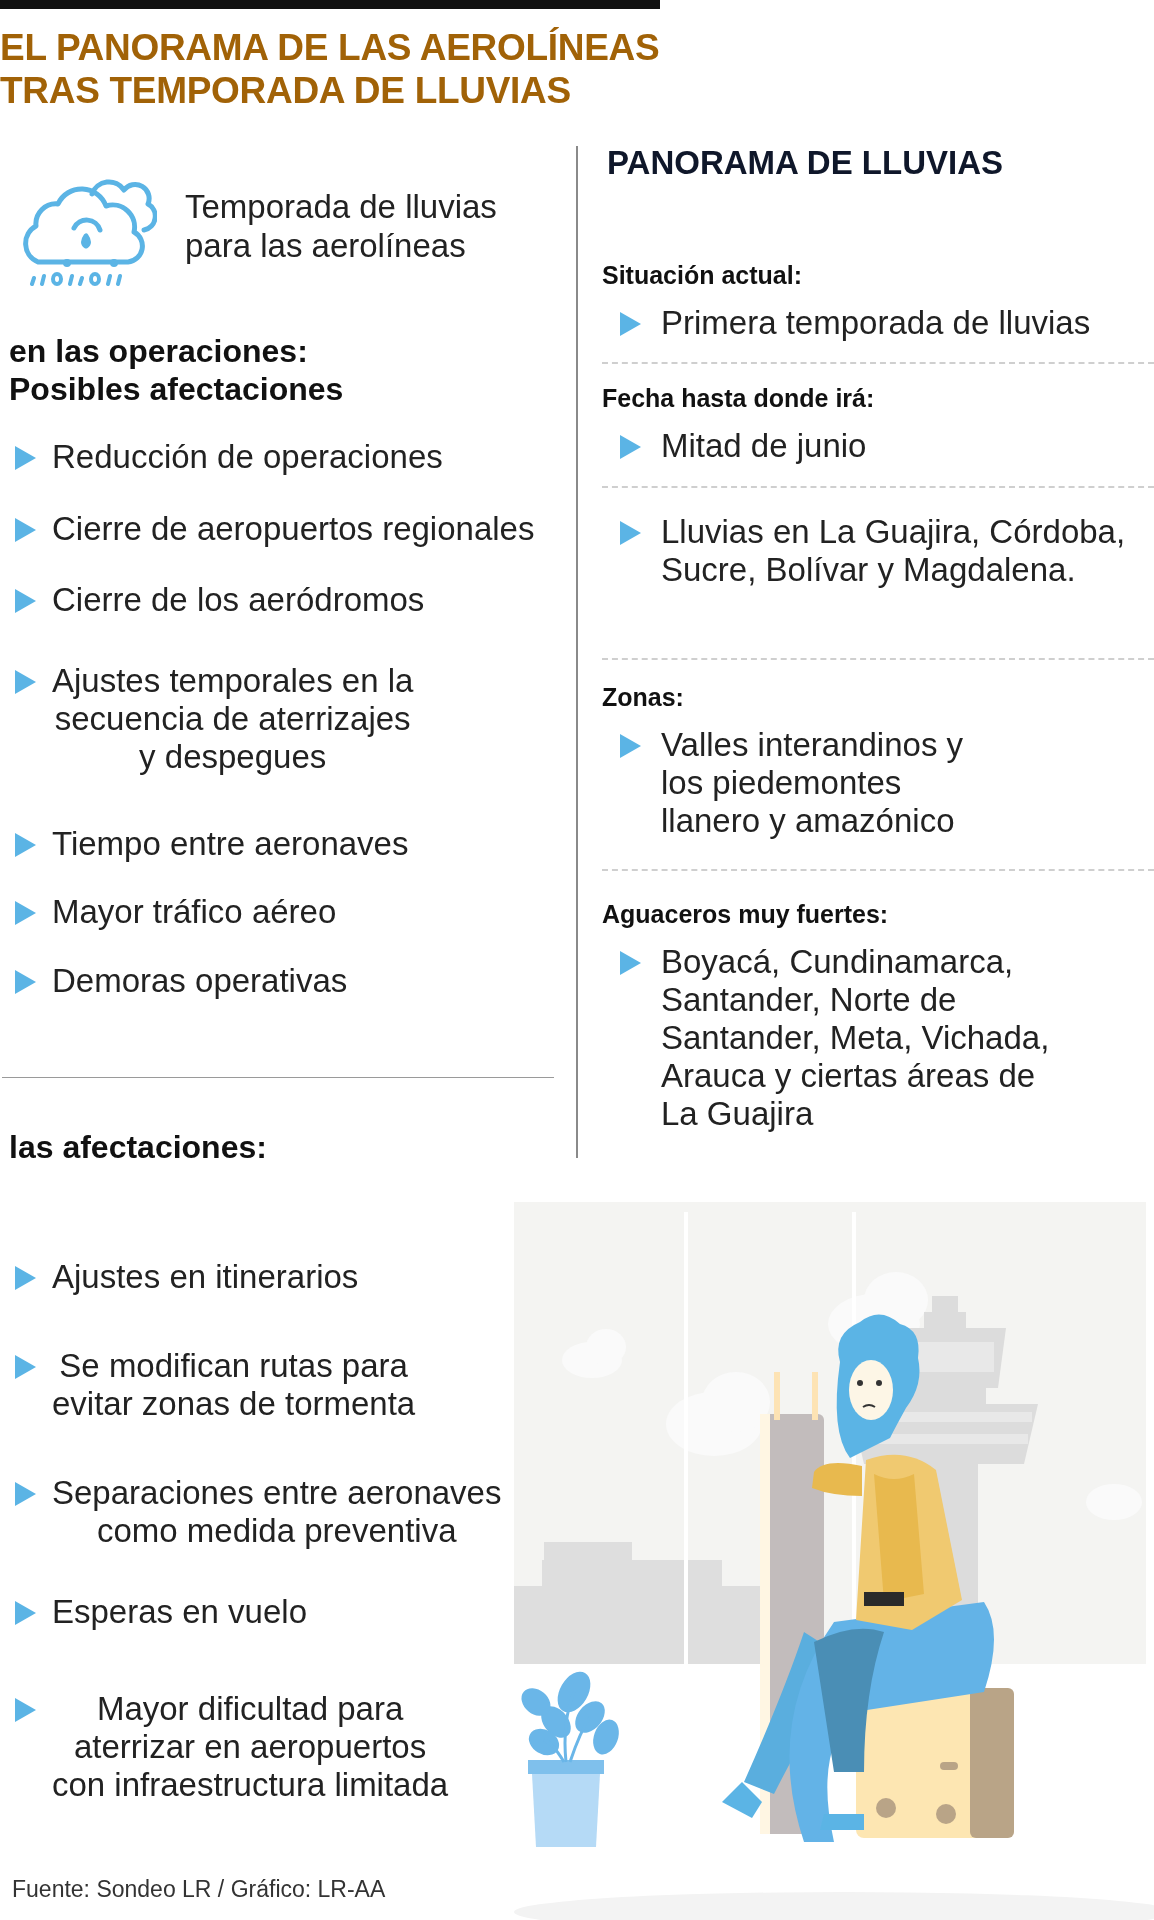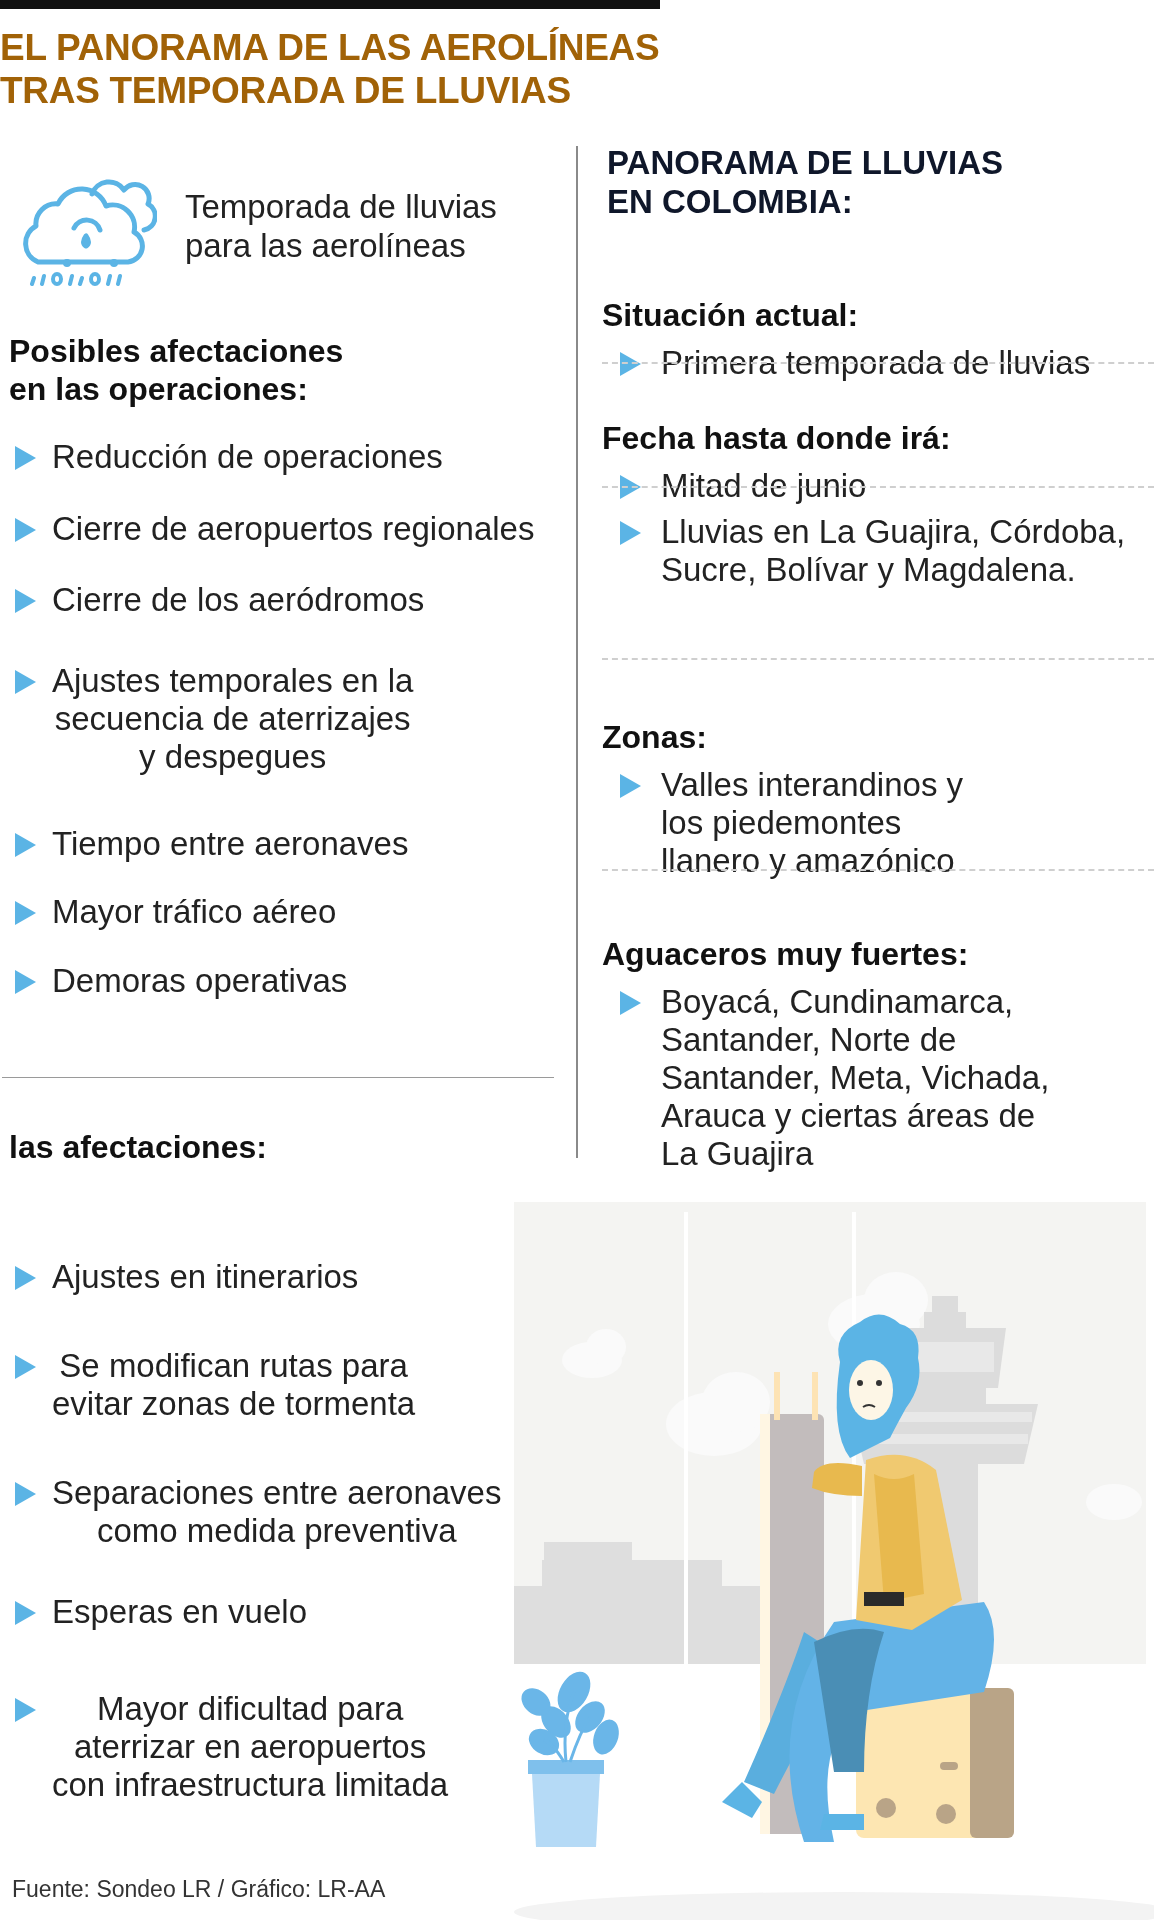--- a/index.html
+++ b/index.html
@@ -24,21 +24,21 @@
 
   .left-list .bullet { left: 15px; }
   .left-list .btext { margin-left: 16px; text-align: center; }
 
   .hline { position: absolute; left: 2px; top: 1077px; width: 552px; height: 1px; background: #9a9a9a; }
   .vline { position: absolute; left: 576px; top: 146px; width: 2px; height: 1012px; background: #8a8a8a; }
 
   .right-title { position: absolute; left: 607px; top: 143px; font-weight: bold; font-size: 33px; line-height: 39px; color: #0f172a; }
 
   .rsec { position: absolute; left: 602px; width: 550px; }
-  .rsec .sec-title { font-size: 32px; margin-top: 40px; }
+  .rsec .sec-title { font-size: 25px; }
   .rsec .bullet { position: relative; left: 18px; margin-top: 10px; }
   .rsec .btext { margin-left: 20px; }
 
   .dash { position: absolute; left: 602px; width: 552px; height: 0; border-top: 2px dashed #cfcfcf; }
 
   .cons-head { position: absolute; left: 9px; top: 1128px; width: 420px; }
 
   .source { position: absolute; left: 12px; top: 1876px; font-size: 23px; color: #333; }
 
   .illus { position: absolute; left: 514px; top: 1202px; width: 640px; height: 718px; }
@@ -78,22 +78,22 @@
       <ellipse cx="73" cy="113" rx="4" ry="5"></ellipse>
     </g>
   </svg>
   <div class="intro-text">
     <div>Temporada de lluvias</div>
     <div>para las aerolíneas</div>
   </div>
 </div>
 
 <div class="left-head sec-title">
+  <div>en las operaciones:</div>
   <div>Posibles afectaciones</div>
-  <div>en las operaciones:</div>
 </div>
 
 <div class="left-list">
   <div class="bullet" style="top:438px">
     <span class="tri"></span>
     <span class="btext">Reducción de operaciones</span>
   </div>
   <div class="bullet" style="top:510px">
     <span class="tri"></span>
     <span class="btext">Cierre de aeropuertos regionales</span>
@@ -120,21 +120,20 @@
     <span class="tri"></span>
     <span class="btext">Demoras operativas</span>
   </div>
 </div>
 
 <div class="hline"></div>
 <div class="vline"></div>
 
 <div class="right-title">
   <div>PANORAMA DE LLUVIAS</div>
-  <div>EN COLOMBIA:</div>
 </div>
 
 <div class="rsec" style="top:256px">
   <div class="sec-title">Situación actual:</div>
   <div class="bullet">
     <span class="tri"></span>
     <span class="btext">Primera temporada de lluvias</span>
   </div>
 </div>
 <div class="dash" style="top:362px"></div>

